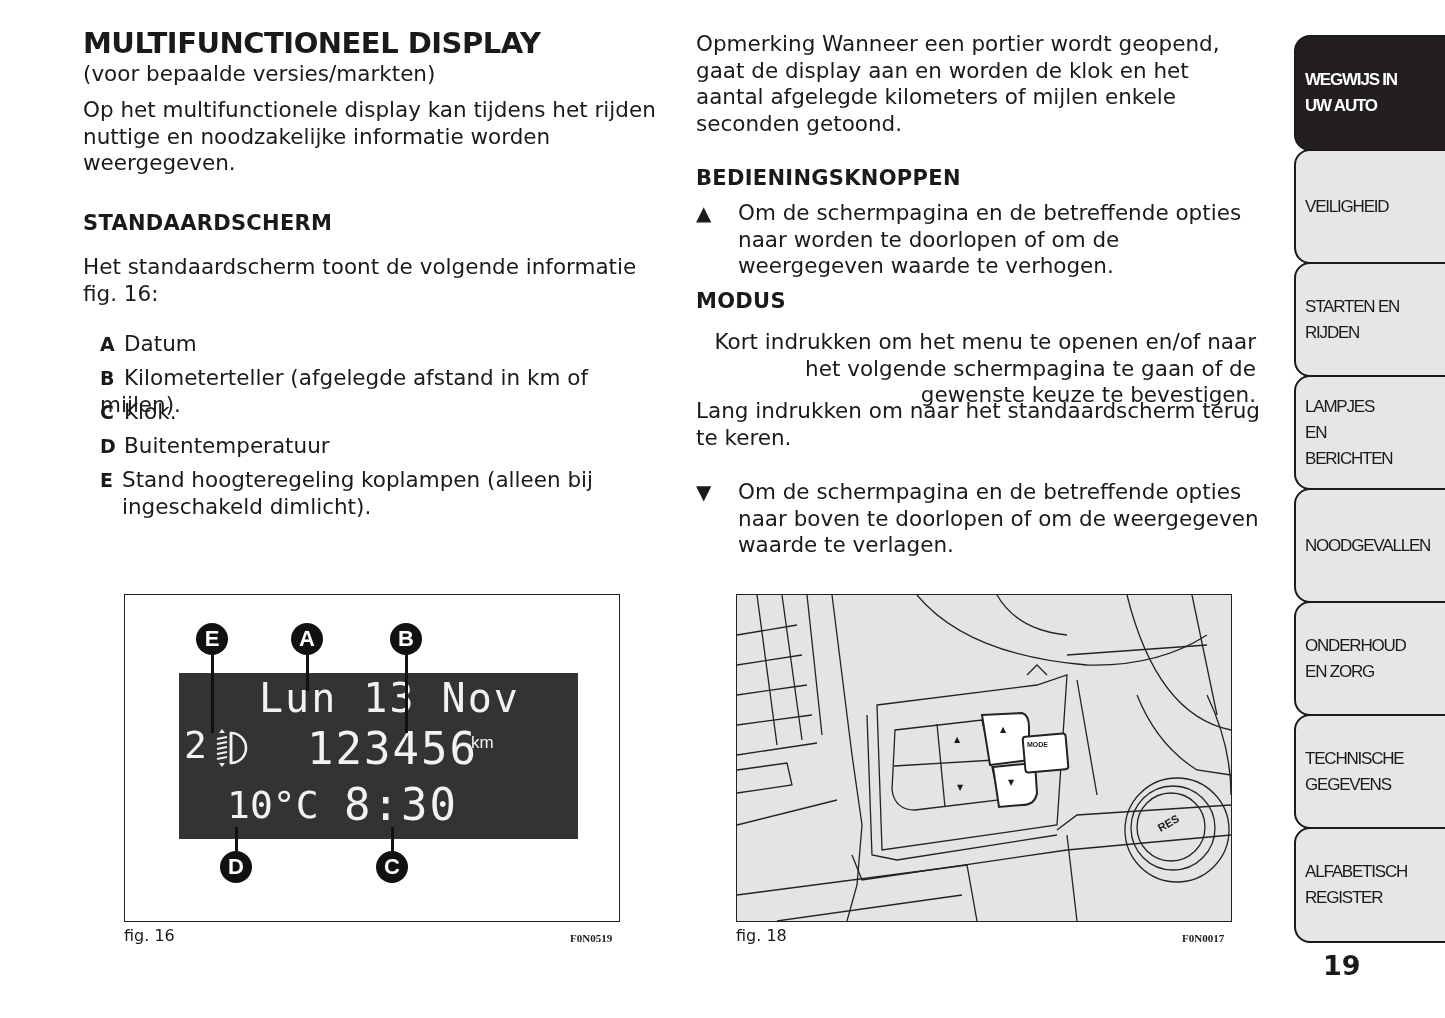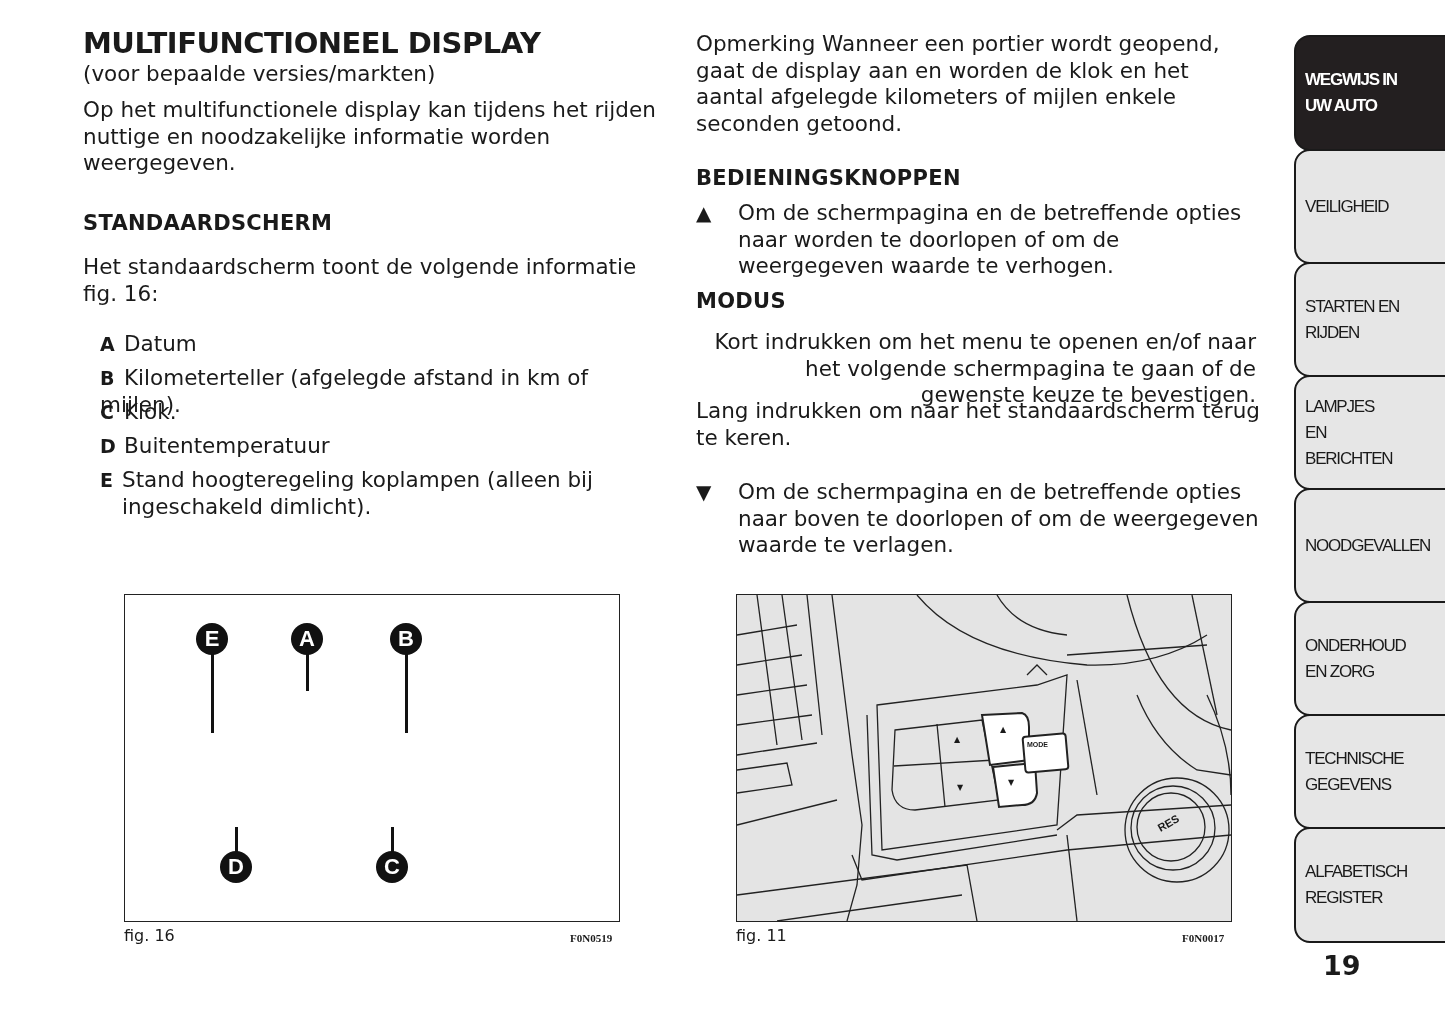--- a/index.html
+++ b/index.html
@@ -63,20 +63,38 @@
   <div class="item" style="top:416px;">
     <span class="lbl">D</span><span>Buitentemperatuur</span>
   </div>
   <div class="item e" style="top:450px; width:520px;">
     <span class="lbl" style="position:absolute; left:0; top:0;">E</span>
       <span class="cont">Stand hoogteregeling koplampen (alleen bij ingeschakeld dimlicht).</span>
   </div>
 </div>
 
 <div class="fig" style="left:124px; top:594px; width:494px; height:326px;">
+  <div class="lcd" style="left:54px; top:78px; width:399px; height:166px;">
+    <div class="lcd-text" style="left:80px; top:2px; font-size:40px; letter-spacing:2px;">Lun 13 Nov</div>
+    <div class="lcd-text" style="left:5px; top:50px; font-size:38px;">2</div>
+    <svg style="position:absolute; left:30px; top:54px;" width="50" height="42">
+      <path d="M22 6 A15 15 0 0 1 22 36 Z" fill="none" stroke="#f2f2f2" stroke-width="2.5"></path>
+      <line x1="22" y1="6" x2="22" y2="36" stroke="#f2f2f2" stroke-width="2.5"></line>
+      <line x1="8" y1="12" x2="18" y2="10" stroke="#f2f2f2" stroke-width="2"></line>
+      <line x1="8" y1="17" x2="18" y2="15" stroke="#f2f2f2" stroke-width="2"></line>
+      <line x1="8" y1="22" x2="18" y2="20" stroke="#f2f2f2" stroke-width="2"></line>
+      <line x1="8" y1="27" x2="18" y2="25" stroke="#f2f2f2" stroke-width="2"></line>
+      <line x1="8" y1="32" x2="18" y2="30" stroke="#f2f2f2" stroke-width="2"></line>
+      <path d="M13 2 L10 6 L16 6 Z M13 40 L10 36 L16 36 Z" fill="#f2f2f2"></path>
+    </svg>
+    <div class="lcd-text" style="left:128px; top:50px; font-size:44px; letter-spacing:2px;">123456</div>
+    <div class="lcd-text" style="left:292px; top:60px; font-size:17px; font-family:'Liberation Sans', sans-serif;">km</div>
+    <div class="lcd-text" style="left:48px; top:110px; font-size:38px;">10°C</div>
+    <div class="lcd-text" style="left:165px; top:106px; font-size:44px; letter-spacing:2px;">8:30</div>
+  </div>
   <div class="leader" style="left:86px; top:58px; height:80px;"></div>
   <div class="leader" style="left:181px; top:58px; height:38px;"></div>
   <div class="leader" style="left:280px; top:58px; height:80px;"></div>
   <div class="leader" style="left:110px; top:232px; height:30px;"></div>
   <div class="leader" style="left:266px; top:232px; height:30px;"></div>
   <div class="marker" style="left:71px; top:28px;">E</div>
   <div class="marker" style="left:166px; top:28px;">A</div>
   <div class="marker" style="left:265px; top:28px;">B</div>
   <div class="marker" style="left:95px; top:256px;">D</div>
   <div class="marker" style="left:251px; top:256px;">C</div>
@@ -143,21 +161,21 @@
       <rect x="287" y="140" width="43" height="36" rx="3" fill="#fff" stroke-width="2" transform="rotate(-5 308 158)"></rect>
     </g>
   </svg>
   <div style="position:absolute; left:290px; top:146px; font-size:7px; font-weight:bold; font-family:'Liberation Sans', sans-serif;">MODE</div>
   <div style="position:absolute; left:263px; top:130px; font-size:8px;">▲</div>
   <div style="position:absolute; left:271px; top:183px; font-size:8px;">▼</div>
   <div style="position:absolute; left:217px; top:140px; font-size:8px;">▲</div>
   <div style="position:absolute; left:220px; top:188px; font-size:8px;">▼</div>
   <div style="position:absolute; left:420px; top:222px; font-size:11px; font-weight:bold; transform:rotate(-30deg); font-family:'Liberation Sans', sans-serif;">RES</div>
 </div>
-<div class="fig-cap" style="left:736px; top:926px;">fig. 11</div>
+<div class="fig-cap" style="left:736px; top:926px;">fig. 18</div>
 <div class="fig-code" style="left:1182px; top:932px;">F0N0017</div>
 
 <div class="tabs">
   <div class="tab active" style="top:0; height:116px;">
       <span style="width:120px;">WEGWIJS IN UW AUTO</span>
     </div>
   <div class="tab" style="top:114px; height:115px;">
       <span style="width:130px;">VEILIGHEID</span>
     </div>
   <div class="tab" style="top:227px; height:115px;">

